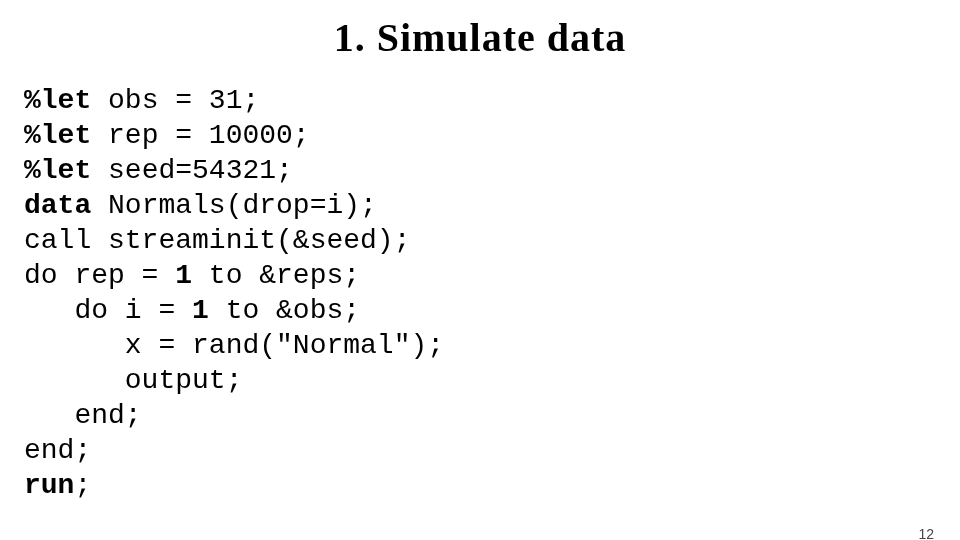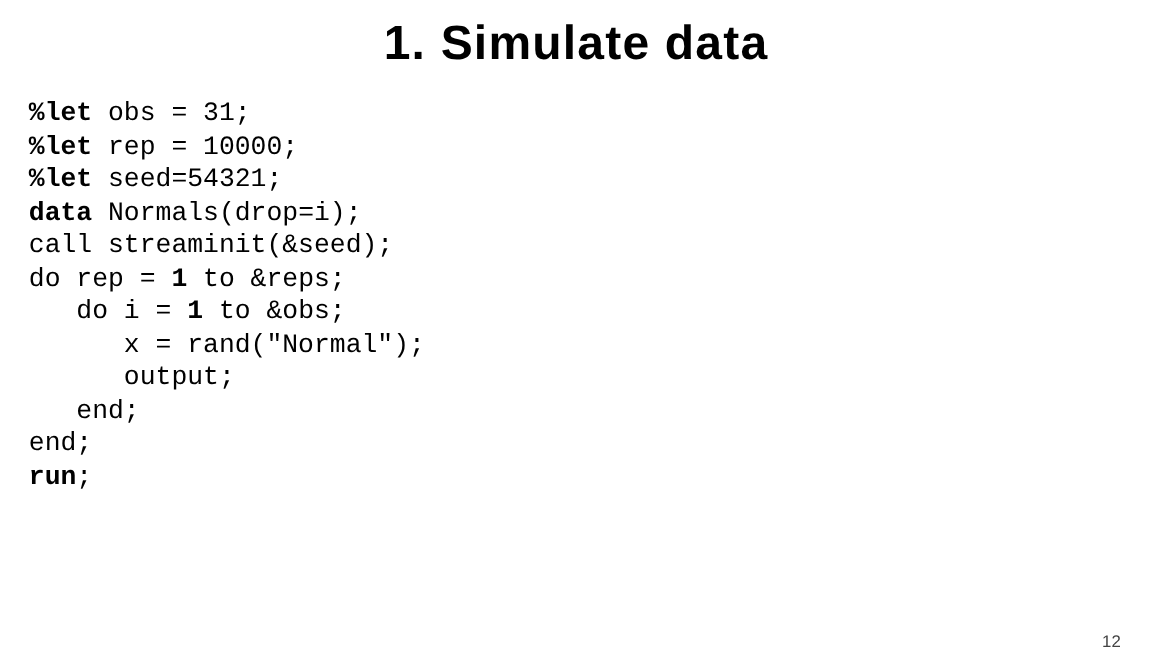--- a/index.html
+++ b/index.html
@@ -1,18 +1,18 @@
 <!DOCTYPE html>
 <html><head>
 <meta charset="utf-8">
 <style>
   html,body{margin:0;padding:0;width:960px;height:540px;background:#fff;font-family:"Courier New",Courier,monospace;color:#000;overflow:hidden}
   .slide{position:relative;width:960px;height:540px;box-sizing:border-box}
-  .title{font-size:40px;font-weight:bold;text-align:center;margin:14px 0 22px 0;font-family:Liberation Sans, sans-serif;letter-spacing:1px}
-  .code{font-size:22px;line-height:1.25;white-space:pre;margin:0 0 0 24px;font-family:"Courier New",Courier,monospace}
+  .title{font-size:40px;font-weight:bold;text-align:center;margin:14px 0 22px 0;font-family:Liberation Serif, serif;letter-spacing:1px}
+  .code{font-size:28px;line-height:1.25;white-space:pre;margin:0 0 0 24px;font-family:"Courier New",Courier,monospace}
   .code .bold{font-weight:bold}
   .block2{}
   .pagenum{position:absolute;right:26px;bottom:12px;font-size:14px;color:#444;font-family:Arial,sans-serif}
 </style>
 </head>
 <body>
 
 <div class="slide">
   <div class="title">1. Simulate data</div>
 

